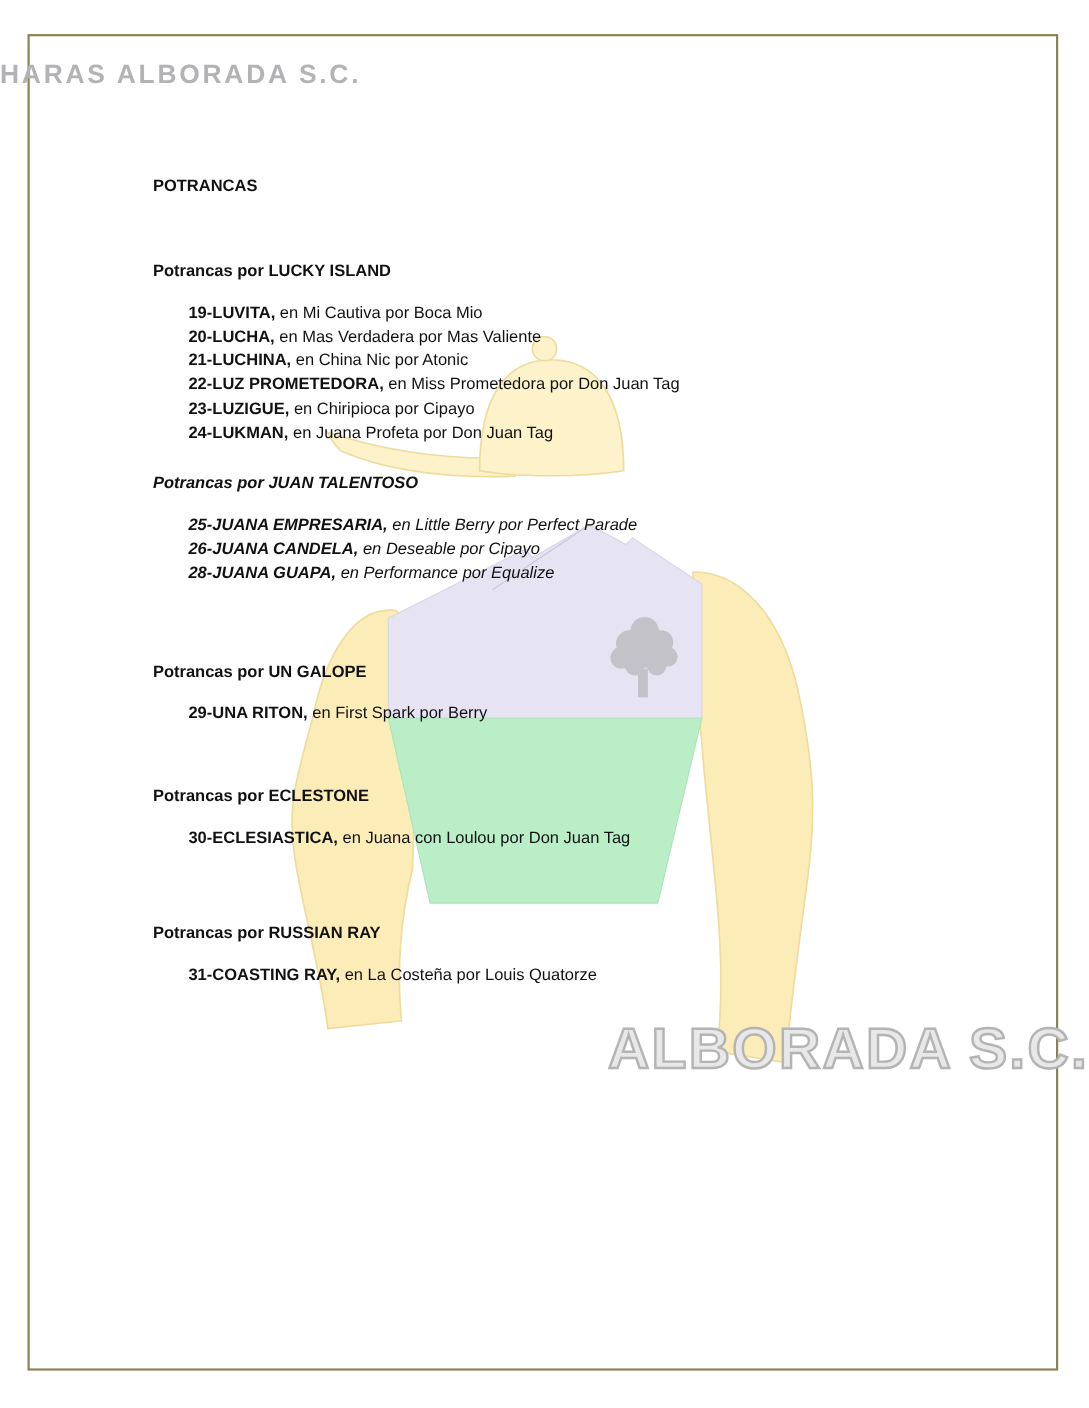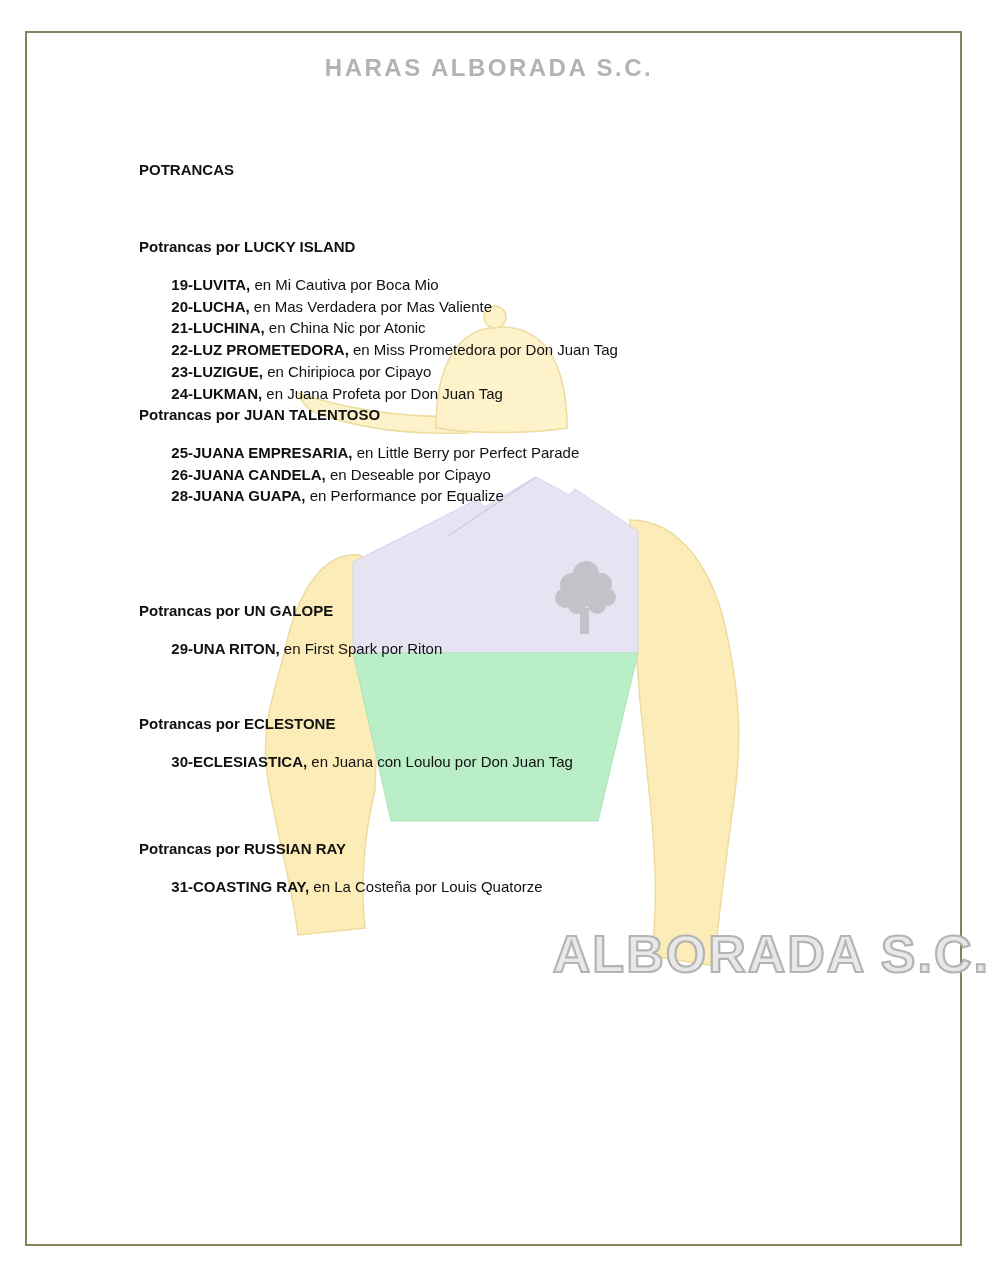--- a/index.html
+++ b/index.html
@@ -20,39 +20,39 @@
     z-index: 1;
   }
   svg.silk {
     position: absolute;
     left: 0; top: 0;
     z-index: 2;
   }
   .doc-header {
     position: absolute;
     top: 54px; left: 0; width: 978px;
-    text-align: center;
+    text-align: left;
     font-size: 24px;
     font-weight: 700;
     letter-spacing: 2.5px;
     color: #b3b3b6;
     z-index: 3;
   }
   .section-title {
     position: absolute;
     top: 159px; left: 139px;
     font-size: 15px;
     font-weight: 700;
     line-height: 21px;
     z-index: 3;
   }
   #groups { position: absolute; left: 0; top: 0; width: 990px; z-index: 3; }
   .group { position: absolute; left: 139px; width: 700px; }
   .group:nth-of-type(1) { top: 236px; }
-  .group:nth-of-type(2) { top: 404px; }
+  .group:nth-of-type(2) { top: 429px; font-style: italic; }
   .group:nth-of-type(3) { top: 600px; }
   .group:nth-of-type(4) { top: 713px; }
   .group:nth-of-type(5) { top: 838px; }
   .group-heading {
     font-size: 15px;
     font-weight: 700;
     line-height: 21px;
   }
   .group-items { margin-top: 17px; }
   .item {
@@ -144,21 +144,21 @@
       <div class="group-heading">Potrancas por JUAN TALENTOSO</div>
       <div class="group-items">
         <div class="item"><span class="num">25-</span><span class="name">JUANA EMPRESARIA,</span> <span class="detail">en Little Berry por Perfect Parade</span></div>
         <div class="item"><span class="num">26-</span><span class="name">JUANA CANDELA,</span> <span class="detail">en Deseable por Cipayo</span></div>
         <div class="item"><span class="num">28-</span><span class="name">JUANA GUAPA,</span> <span class="detail">en Performance por Equalize</span></div>
       </div>
     </div>
     <div class="group">
       <div class="group-heading">Potrancas por UN GALOPE</div>
       <div class="group-items">
-        <div class="item"><span class="num">29-</span><span class="name">UNA RITON,</span> <span class="detail">en First Spark por Riton</span></div>
+        <div class="item"><span class="num">29-</span><span class="name">UNA RITON,</span> <span class="detail">en First Spark por Berry</span></div>
       </div>
     </div>
     <div class="group">
       <div class="group-heading">Potrancas por ECLESTONE</div>
       <div class="group-items">
         <div class="item"><span class="num">30-</span><span class="name">ECLESIASTICA,</span> <span class="detail">en Juana con Loulou por Don Juan Tag</span></div>
       </div>
     </div>
     <div class="group">
       <div class="group-heading">Potrancas por RUSSIAN RAY</div>

